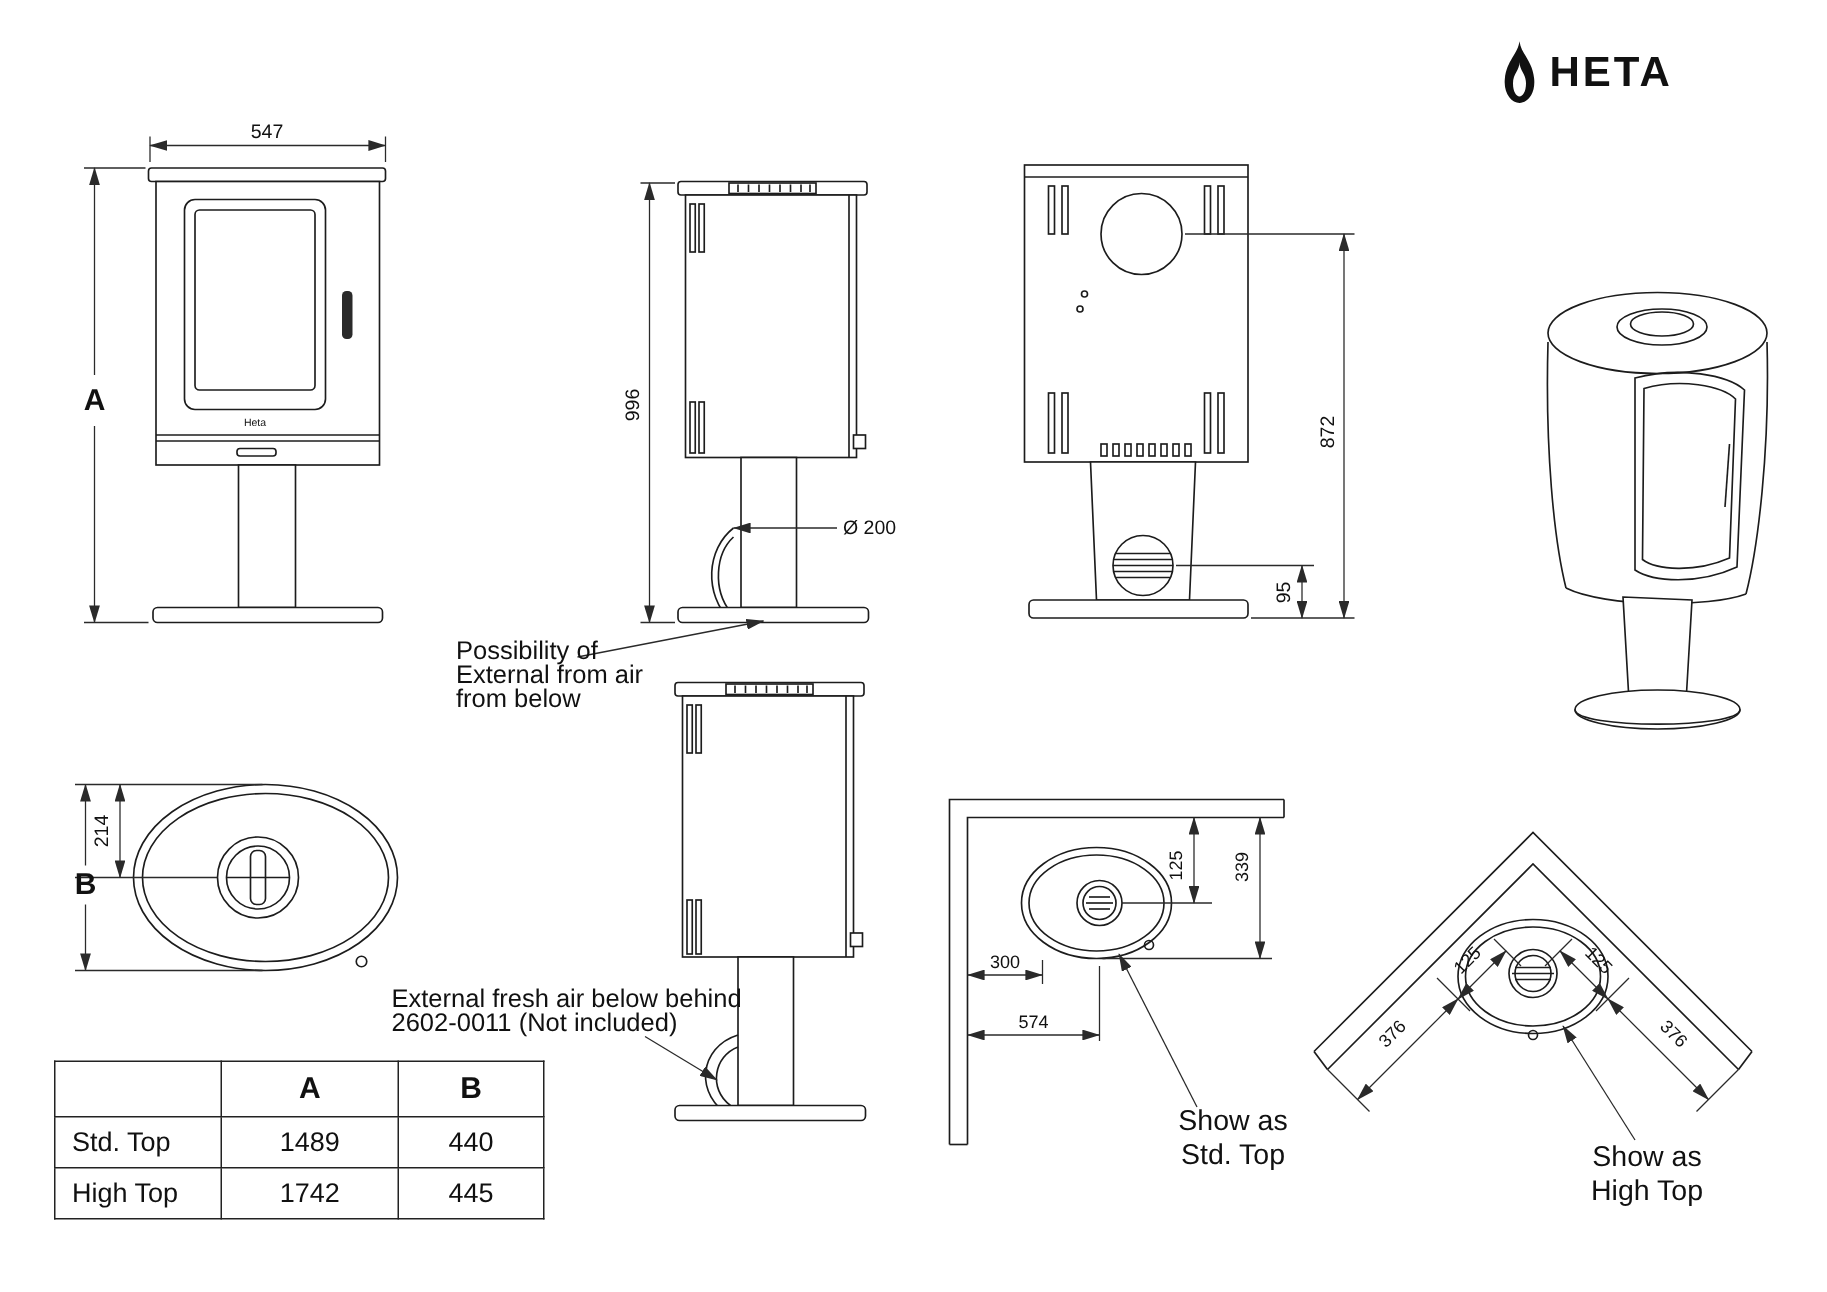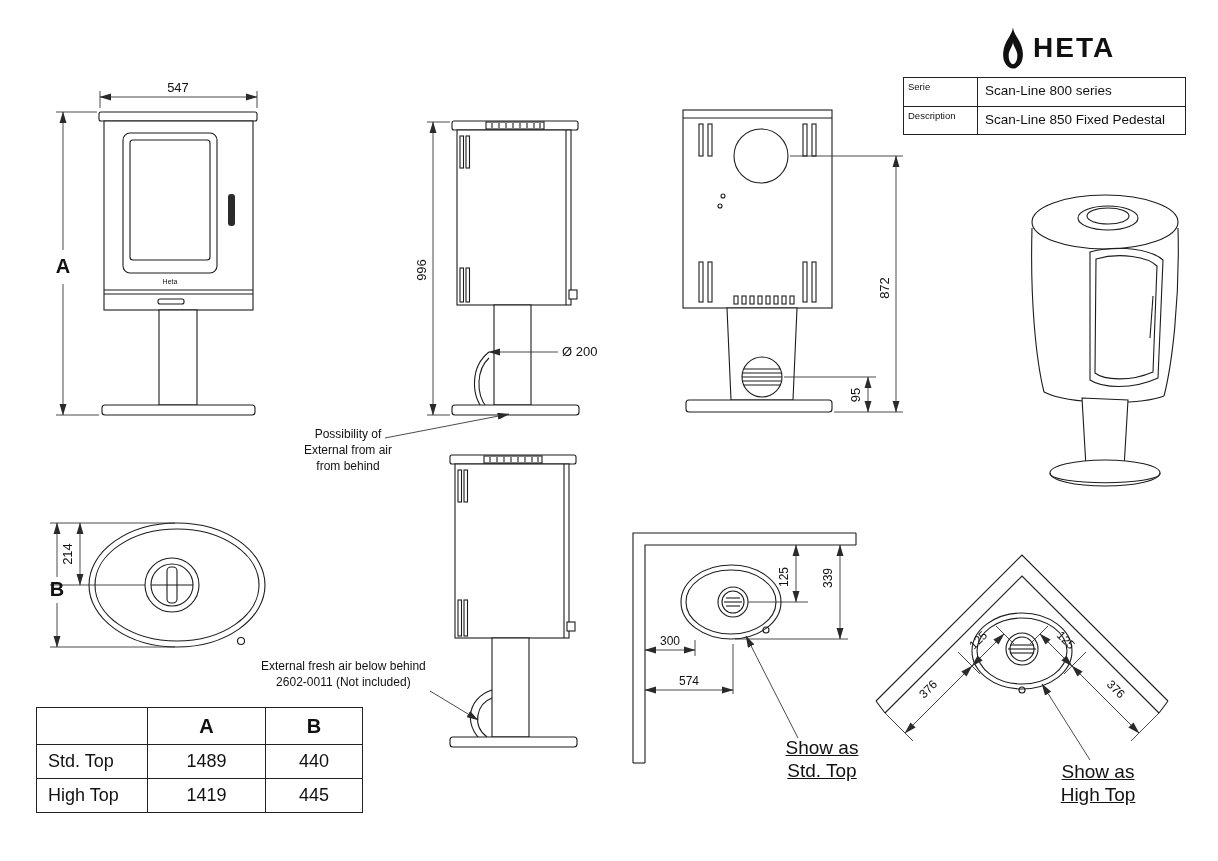--- a/index.html
+++ b/index.html
@@ -24,22 +24,22 @@
   .logo-text { font-size:28px; font-weight:bold; letter-spacing:2px; }
 
   
   .title-block { position:absolute; left:903px; top:77px; width:283px; border:1.5px solid #222; background:#fff; }
   .tb-row { display:flex; height:28px; }
   .tb-row + .tb-row { border-top:1.5px solid #222; }
   .tb-label { width:74px; border-right:1.5px solid #222; font-size:9.5px; padding:3px 4px; }
   .tb-value { flex:1; font-size:13.5px; padding:5px 7px; }
 
   
-  .note { position:absolute; font-size:12px; line-height:16px;text-align:center; }
-  .show-label { position:absolute; font-size:19px; line-height:23px; text-align:center;text-decoration:underline; }
+  .note { position:absolute; font-size:17px; line-height:16px; }
+  .show-label { position:absolute; font-size:19px; line-height:23px; text-align:center; }
 
   
   .size-table { position:absolute; left:36px; top:707px; border-collapse:collapse; background:#fff; }
   .size-table td, .size-table th { border:1.5px solid #222; font-size:18px; font-weight:normal; height:34px; text-align:center; }
   .size-table tr:first-child th { font-size:20px; font-weight:bold; height:37px; }
   .size-table td:first-child { width:111px; text-align:left; padding-left:11px; }
   .size-table td:nth-child(2), .size-table th:nth-child(2) { width:118px; }
   .size-table td:nth-child(3), .size-table th:nth-child(3) { width:97px; }
 </style>
 </head>
@@ -285,35 +285,25 @@
 </svg>
 
 <div class="logo">
   <svg width="26" height="44" viewBox="0 0 24 40">
     <path fill="#111" fill-rule="evenodd" d="M12,1 C13,9 20,13 21,24 C22,33 17,39 12,39 C7,39 2,33 3,24 C4,13 11,9 12,1 Z
              M12,14 C12,19 16,21 16,27 C16,32 14,35 12,35 C10,35 8,32 8,27 C8,21 12,19 12,14 Z"></path>
   </svg>
   <span class="logo-text">HETA</span>
 </div>
 
-<div class="title-block">
-  <div class="tb-row">
-    <div class="tb-label">Serie</div>
-    <div class="tb-value">Scan-Line 800 series</div>
-  </div>
-  <div class="tb-row">
-    <div class="tb-label">Description</div>
-    <div class="tb-value">Scan-Line 850 Fixed Pedestal</div>
-  </div>
-</div>
 
 <div class="note" style="left:304px; top:426px;">
   <div>Possibility of</div>
   <div>External from air</div>
-  <div>from behind</div>
+  <div>from below</div>
 </div>
 
 <div class="note" style="left:261px; top:658px;">
   <div>External fresh air below behind</div>
   <div>2602-0011 (Not included)</div>
 </div>
 
 <div class="show-label" style="left:770px; top:736px; width:104px;">
   <div>Show as</div>
   <div>Std. Top</div>
@@ -331,19 +321,19 @@
     <th>A</th>
     <th>B</th>
   </tr>
   <tr>
     <td>Std. Top</td>
     <td>1489</td>
     <td>440</td>
   </tr>
   <tr>
     <td>High Top</td>
-    <td>1419</td>
+    <td>1742</td>
     <td>445</td>
   </tr>
 </tbody>
     </table>
 
 </div>
 
 </body></html>

